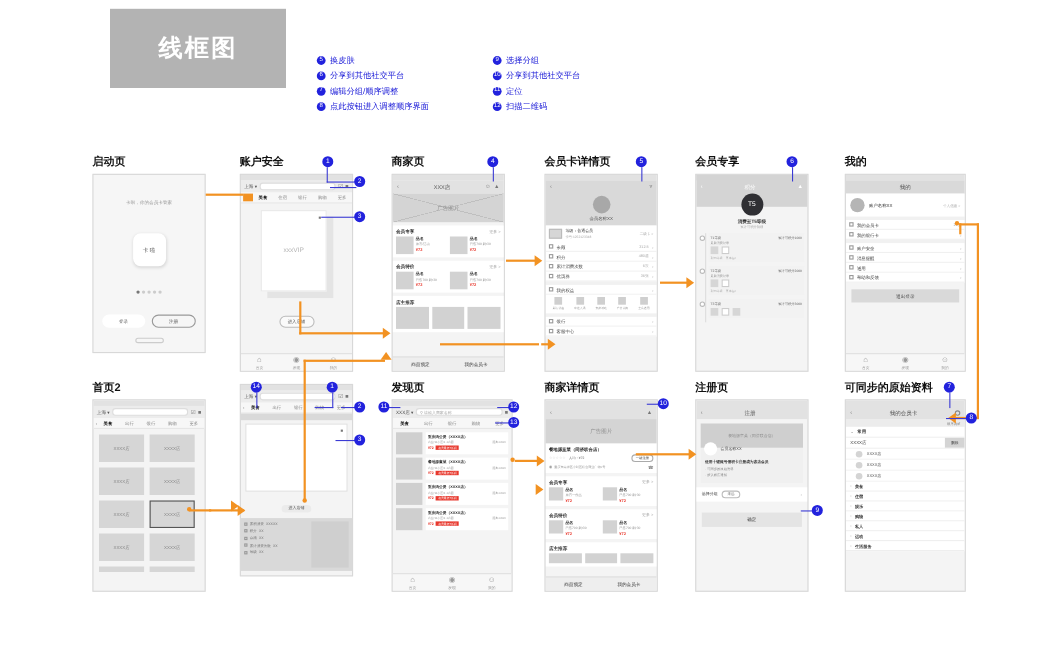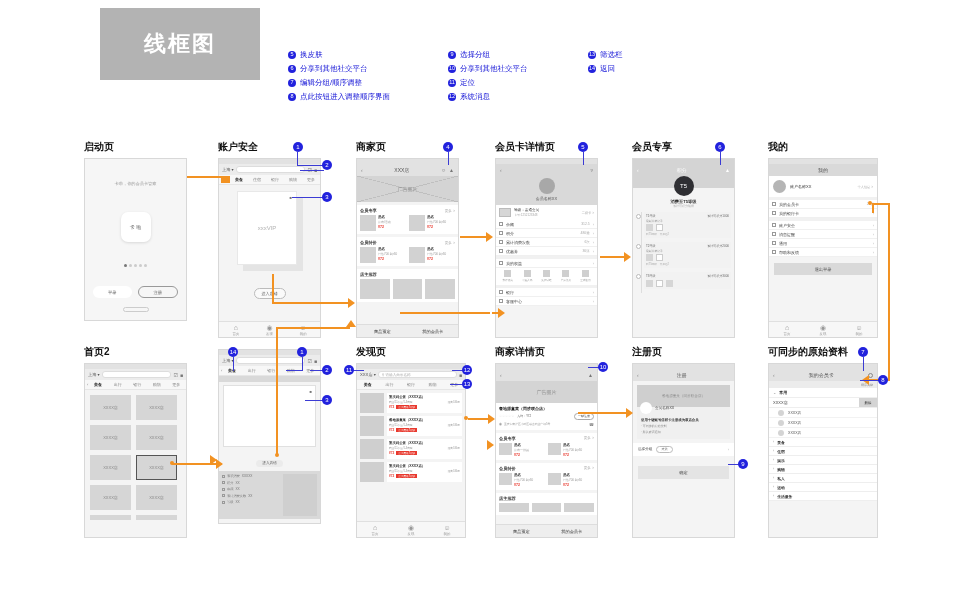--- a/index.html
+++ b/index.html
@@ -150,31 +150,21 @@
     <div class="legend-item">
         <span class="num">10</span>
         <span>分享到其他社交平台</span>
       </div>
     <div class="legend-item">
         <span class="num">11</span>
         <span>定位</span>
       </div>
     <div class="legend-item">
         <span class="num">12</span>
-        <span>系统消息</span>
-      </div>
-  </div>
-  <div class="legend-col c3">
-    <div class="legend-item">
-        <span class="num">13</span>
-        <span>筛选栏</span>
-      </div>
-    <div class="legend-item">
-        <span class="num">14</span>
-        <span>返回</span>
+        <span>扫描二维码</span>
       </div>
   </div>
 </div>
 
 <div class="screen" style="left:84px; top:140px; width:103px; height:180px;">
   <div class="cap">启动页</div>
   <div class="phone" style="height:163px; background:#f6f6f6;">
     <div style="text-align:center; margin-top:22px; font-size:4.2px; color:#999;">卡啦，你的会员卡管家</div>
     <div style="width:30px;height:30px;background:#fff;border-radius:7px;margin:26px auto 0;display:flex;align-items:center;justify-content:center;font-size:5px;color:#555;box-shadow:0 1px 3px rgba(0,0,0,.12);">卡 啦</div>
     <div style="display:flex;gap:2px;justify-content:center;margin-top:22px;">

